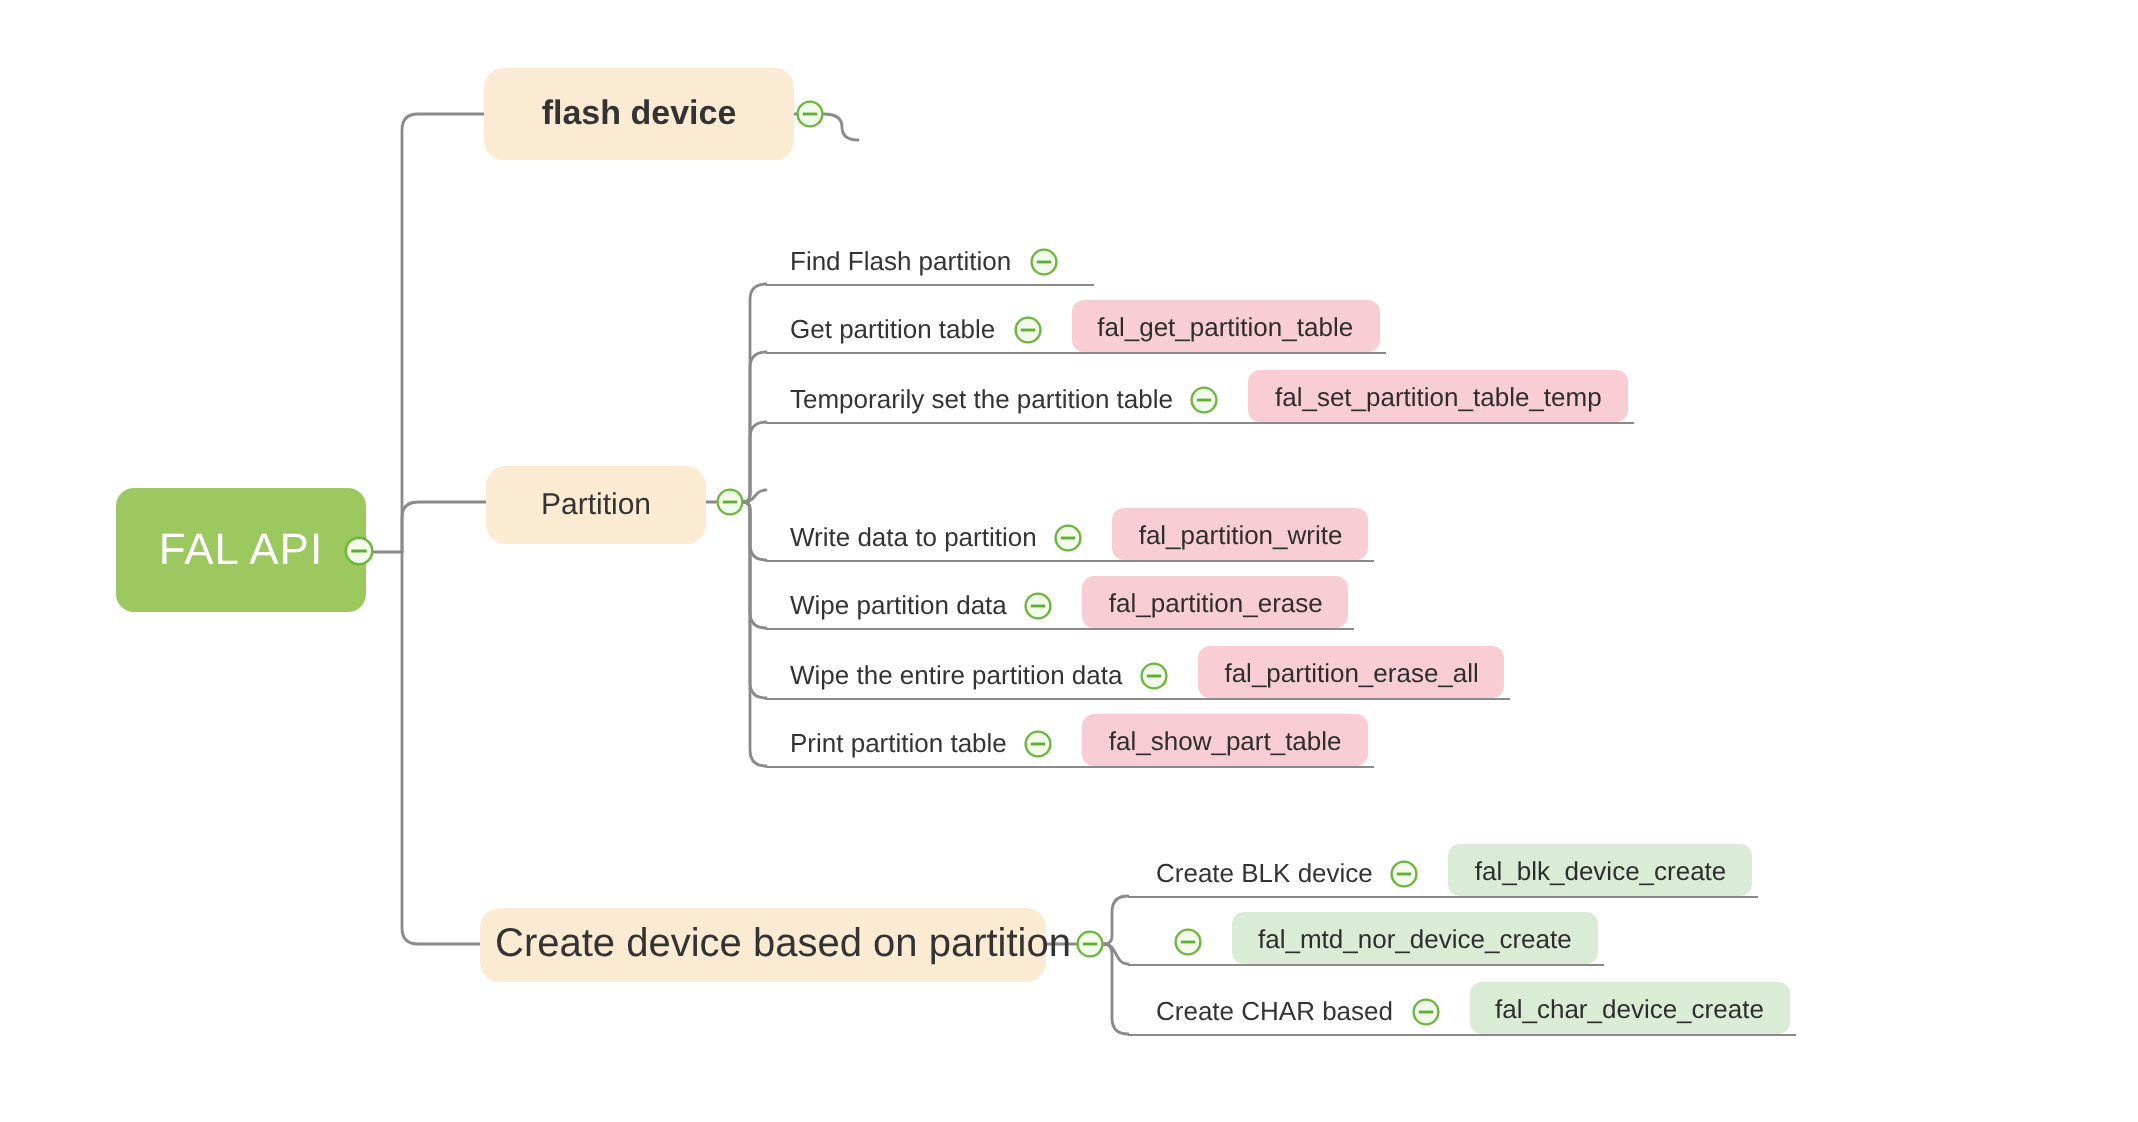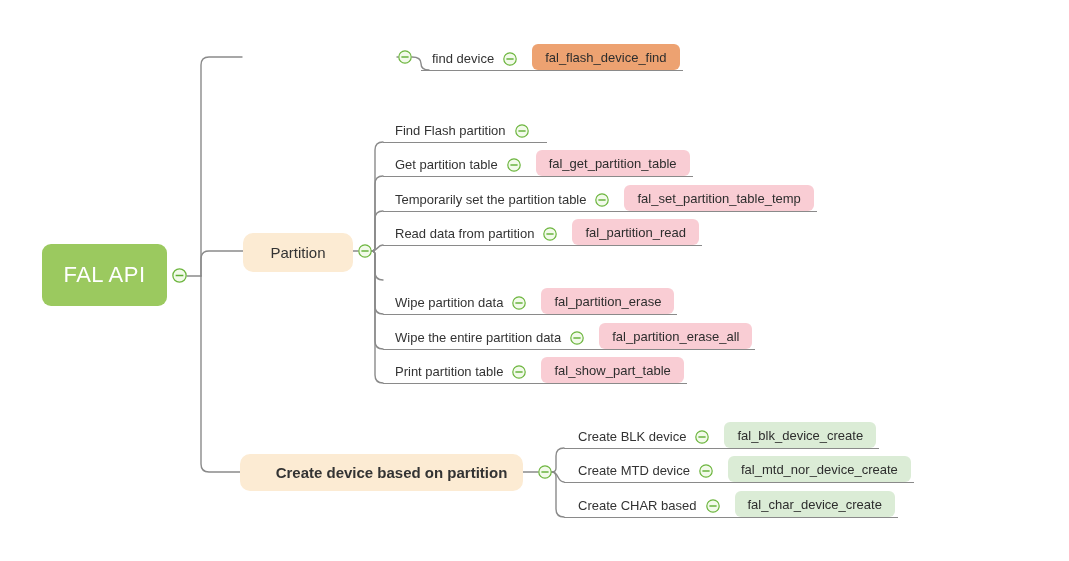--- a/index.html
+++ b/index.html
@@ -6,29 +6,29 @@
   .canvas{
     position:relative;width:1069px;height:561px;background:#ffffff;overflow:hidden;
     font-family:"Liberation Sans","DejaVu Sans",sans-serif;color:#333;
   }
   svg.links{position:absolute;left:0;top:0;width:1069px;height:561px;color:var(--line,#8a8a8a);}
   svg.links path{fill:none;stroke:currentColor;stroke-width:1.4;stroke-linecap:round;}
 
   .node{position:absolute;display:flex;align-items:center;justify-content:center;box-sizing:border-box;white-space:nowrap;}
   .node.root{
     background:var(--root_bg,#9bc95f);color:var(--root_text,#fff);
-    border-radius:9px;font-size:22px;font-weight:400;letter-spacing:.5px;
+    border-radius:9px;font-size:22px;font-weight:400;letter-spacing:.5px;margin-left:16px;
   }
   .node.topic{
     background:var(--topic_bg,#fcebd3);color:var(--topic_text,#333);
     border-radius:10px;
   }
   .topic.t-flash{font-size:17px;font-weight:600;}
   .topic.t-partition{font-size:15px;font-weight:400;}
-  .topic.t-create{font-size:15px;font-weight:700;padding-left:20px;}
+  .topic.t-create{font-size:20px;font-weight:400;padding-left:20px;}
 
   .leaf-row{
     position:absolute;display:flex;align-items:flex-end;height:28px;
     border-bottom:1px solid var(--line,#8a8a8a);
     padding-right:3px;white-space:nowrap;
   }
   .leaf-row.g-flash{padding-left:11px;}
   .leaf-row.g-partition{padding-left:12px;}
   .leaf-row.g-create{padding-left:14px;text-align:right;}
 
@@ -78,36 +78,27 @@
   </svg>
 
   <div class="node root" style="left:42px;top:244px;width:125px;height:62px">FAL API</div>
   <span class="collapse-lg" style="left:172px;top:268px">
     <svg width="15" height="15" viewBox="0 0 14 14">
         <circle cx="7" cy="7" r="6.2" fill="#f2faea" stroke="#6cb53e" stroke-width="1.2"></circle>
         <line x1="3.4" y1="7" x2="10.6" y2="7" stroke="#5fae33" stroke-width="1.4"></line>
       </svg>
   </span>
 
+  <div class="node topic t-flash" style="left:242px;top:34px;width:155px;height:46px">flash device</div>
   <span class="collapse-lg" style="left:398px;top:50px">
     <svg width="14" height="14" viewBox="0 0 14 14">
         <circle cx="7" cy="7" r="6.2" fill="#f2faea" stroke="#6cb53e" stroke-width="1.2"></circle>
         <line x1="3.4" y1="7" x2="10.6" y2="7" stroke="#5fae33" stroke-width="1.4"></line>
       </svg>
   </span>
-  <div class="leaf-row g-flash" style="left:421px;top:42px">
-    <span class="leaf-label">find device</span>
-    <span class="collapse-sm">
-        <svg width="14" height="14" viewBox="0 0 14 14">
-          <circle cx="7" cy="7" r="6.2" fill="#f2faea" stroke="#6cb53e" stroke-width="1.2"></circle>
-          <line x1="3.4" y1="7" x2="10.6" y2="7" stroke="#5fae33" stroke-width="1.4"></line>
-        </svg>
-      </span>
-    <span class="func-node c-orange">fal_flash_device_find</span>
-  </div>
 
   <div class="node topic t-partition" style="left:243px;top:233px;width:110px;height:39px">Partition</div>
   <span class="collapse-lg" style="left:358px;top:244px">
     <svg width="14" height="14" viewBox="0 0 14 14">
         <circle cx="7" cy="7" r="6.2" fill="#f2faea" stroke="#6cb53e" stroke-width="1.2"></circle>
         <line x1="3.4" y1="7" x2="10.6" y2="7" stroke="#5fae33" stroke-width="1.4"></line>
       </svg>
   </span>
 
   <div class="leaf-row g-partition" style="left:383px;top:114px">
@@ -132,29 +123,29 @@
   <div class="leaf-row g-partition" style="left:383px;top:148px">
     <span class="leaf-label">Get partition table</span>
     <span class="collapse-sm">
         <svg width="14" height="14" viewBox="0 0 14 14">
           <circle cx="7" cy="7" r="6.2" fill="#f2faea" stroke="#6cb53e" stroke-width="1.2"></circle>
           <line x1="3.4" y1="7" x2="10.6" y2="7" stroke="#5fae33" stroke-width="1.4"></line>
         </svg>
       </span>
     <span class="func-node c-pink">fal_get_partition_table</span>
   </div>
-  <div class="leaf-row g-partition" style="left:383px;top:217px">
-    <span class="leaf-label">Read data from partition</span>
-    <span class="collapse-sm">
-        <svg width="14" height="14" viewBox="0 0 14 14">
-          <circle cx="7" cy="7" r="6.2" fill="#f2faea" stroke="#6cb53e" stroke-width="1.2"></circle>
-          <line x1="3.4" y1="7" x2="10.6" y2="7" stroke="#5fae33" stroke-width="1.4"></line>
-        </svg>
-      </span>
-    <span class="func-node c-pink">fal_partition_read</span>
+  <div class="leaf-row g-partition" style="left:383px;top:252px">
+    <span class="leaf-label">Write data to partition</span>
+    <span class="collapse-sm">
+        <svg width="14" height="14" viewBox="0 0 14 14">
+          <circle cx="7" cy="7" r="6.2" fill="#f2faea" stroke="#6cb53e" stroke-width="1.2"></circle>
+          <line x1="3.4" y1="7" x2="10.6" y2="7" stroke="#5fae33" stroke-width="1.4"></line>
+        </svg>
+      </span>
+    <span class="func-node c-pink">fal_partition_write</span>
   </div>
   <div class="leaf-row g-partition" style="left:383px;top:286px">
     <span class="leaf-label">Wipe partition data</span>
     <span class="collapse-sm">
         <svg width="14" height="14" viewBox="0 0 14 14">
           <circle cx="7" cy="7" r="6.2" fill="#f2faea" stroke="#6cb53e" stroke-width="1.2"></circle>
           <line x1="3.4" y1="7" x2="10.6" y2="7" stroke="#5fae33" stroke-width="1.4"></line>
         </svg>
       </span>
     <span class="func-node c-pink">fal_partition_erase</span>
@@ -192,21 +183,20 @@
     <span class="leaf-label">Create BLK device</span>
     <span class="collapse-sm">
         <svg width="14" height="14" viewBox="0 0 14 14">
           <circle cx="7" cy="7" r="6.2" fill="#f2faea" stroke="#6cb53e" stroke-width="1.2"></circle>
           <line x1="3.4" y1="7" x2="10.6" y2="7" stroke="#5fae33" stroke-width="1.4"></line>
         </svg>
       </span>
     <span class="func-node c-green">fal_blk_device_create</span>
   </div>
   <div class="leaf-row g-create" style="left:564px;top:454px">
-    <span class="leaf-label">Create MTD device</span>
     <span class="collapse-sm">
         <svg width="14" height="14" viewBox="0 0 14 14">
           <circle cx="7" cy="7" r="6.2" fill="#f2faea" stroke="#6cb53e" stroke-width="1.2"></circle>
           <line x1="3.4" y1="7" x2="10.6" y2="7" stroke="#5fae33" stroke-width="1.4"></line>
         </svg>
       </span>
     <span class="func-node c-green">fal_mtd_nor_device_create</span>
   </div>
   <div class="leaf-row g-create" style="left:564px;top:489px">
     <span class="leaf-label">Create CHAR based</span>

